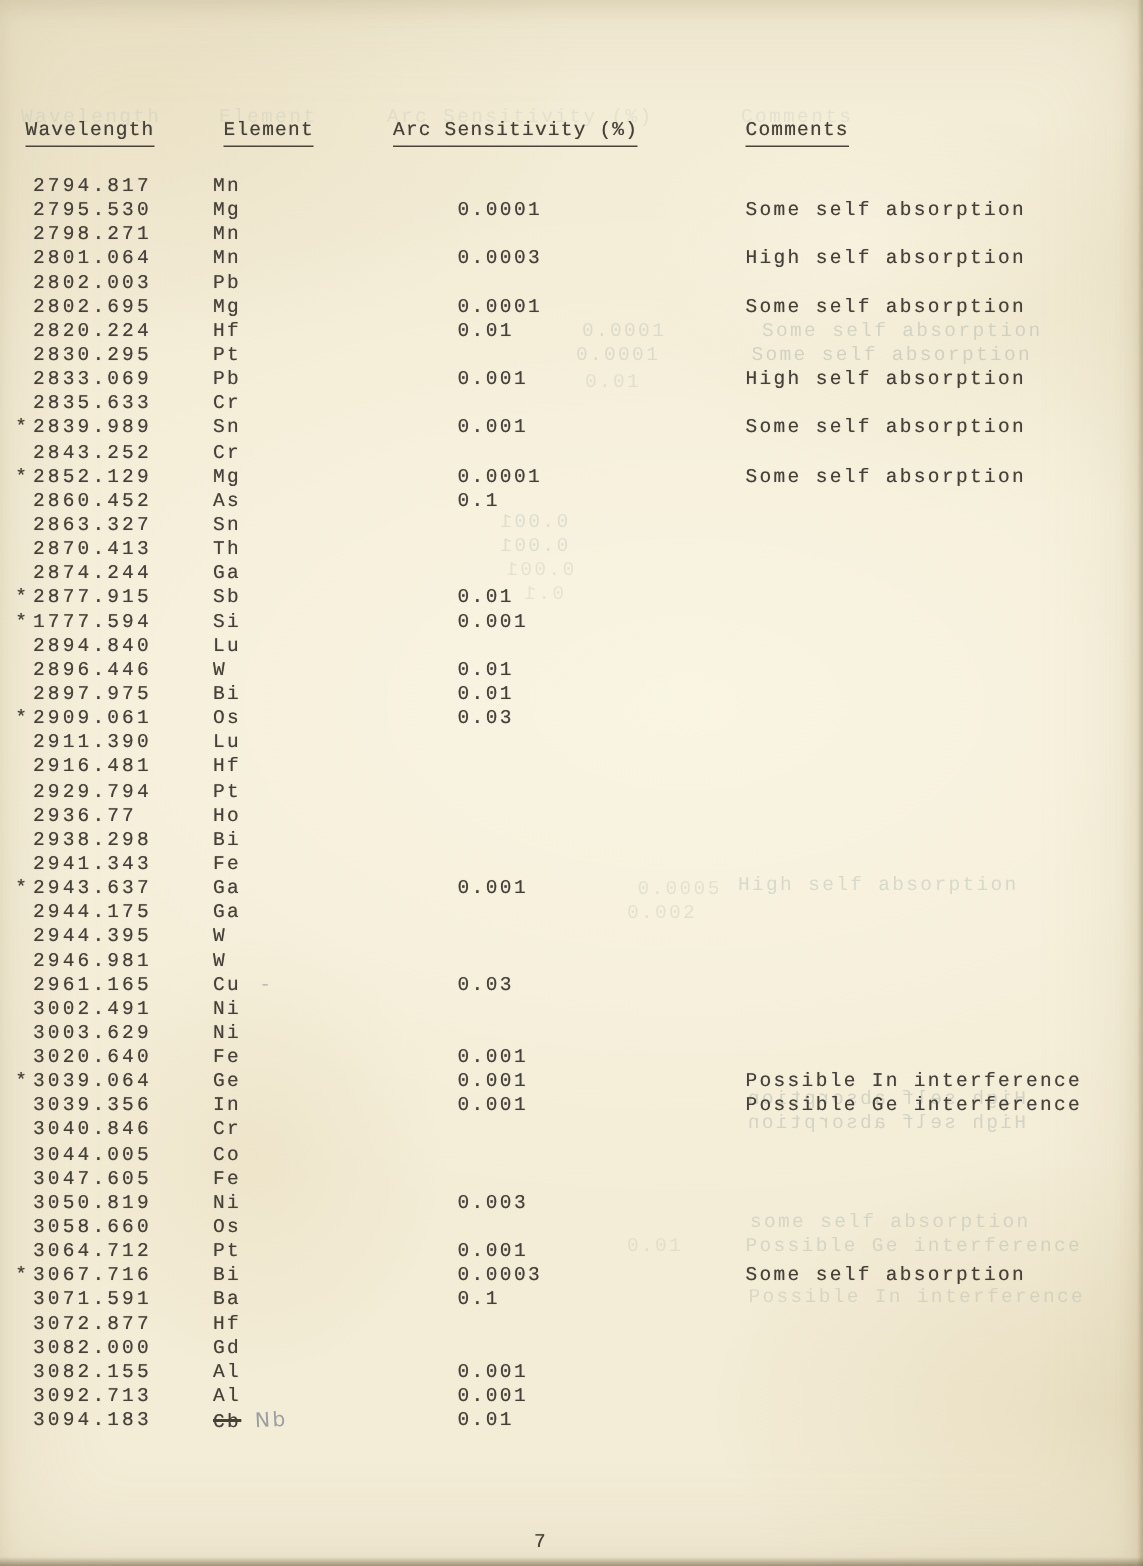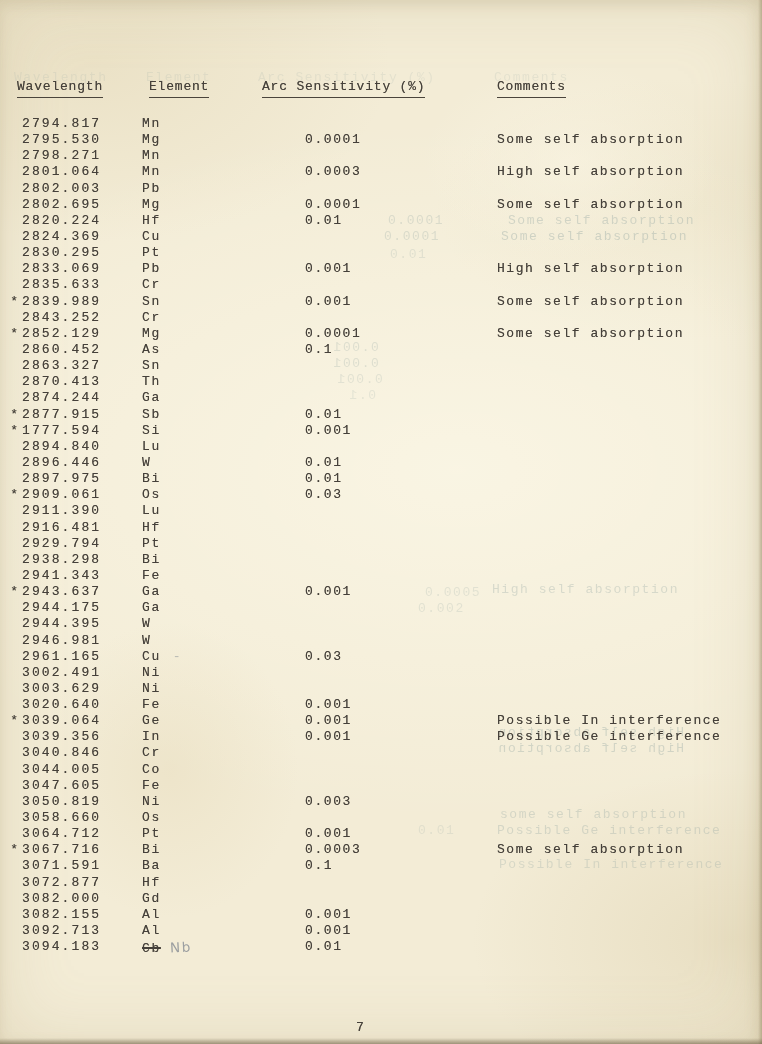--- a/index.html
+++ b/index.html
@@ -144,27 +144,20 @@
       </div>
       <div class="row">
         <span class="cell star"></span>
         <span class="cell wl">2820.224</span>
         <span class="cell el"><span>Hf</span></span>
         <span class="cell sens">0.01</span>
         <span class="cell com"></span>
       </div>
       <div class="row">
         <span class="cell star"></span>
-        <span class="cell wl">2824.369</span>
-        <span class="cell el"><span>Cu</span></span>
-        <span class="cell sens"></span>
-        <span class="cell com"></span>
-      </div>
-      <div class="row">
-        <span class="cell star"></span>
         <span class="cell wl">2830.295</span>
         <span class="cell el"><span>Pt</span></span>
         <span class="cell sens"></span>
         <span class="cell com"></span>
       </div>
       <div class="row">
         <span class="cell star"></span>
         <span class="cell wl">2833.069</span>
         <span class="cell el"><span>Pb</span></span>
         <span class="cell sens">0.001</span>
@@ -284,20 +277,27 @@
       </div>
       <div class="row">
         <span class="cell star"></span>
         <span class="cell wl">2929.794</span>
         <span class="cell el"><span>Pt</span></span>
         <span class="cell sens"></span>
         <span class="cell com"></span>
       </div>
       <div class="row">
         <span class="cell star"></span>
+        <span class="cell wl">2936.77</span>
+        <span class="cell el"><span>Ho</span></span>
+        <span class="cell sens"></span>
+        <span class="cell com"></span>
+      </div>
+      <div class="row">
+        <span class="cell star"></span>
         <span class="cell wl">2938.298</span>
         <span class="cell el"><span>Bi</span></span>
         <span class="cell sens"></span>
         <span class="cell com"></span>
       </div>
       <div class="row">
         <span class="cell star"></span>
         <span class="cell wl">2941.343</span>
         <span class="cell el"><span>Fe</span></span>
         <span class="cell sens"></span>

